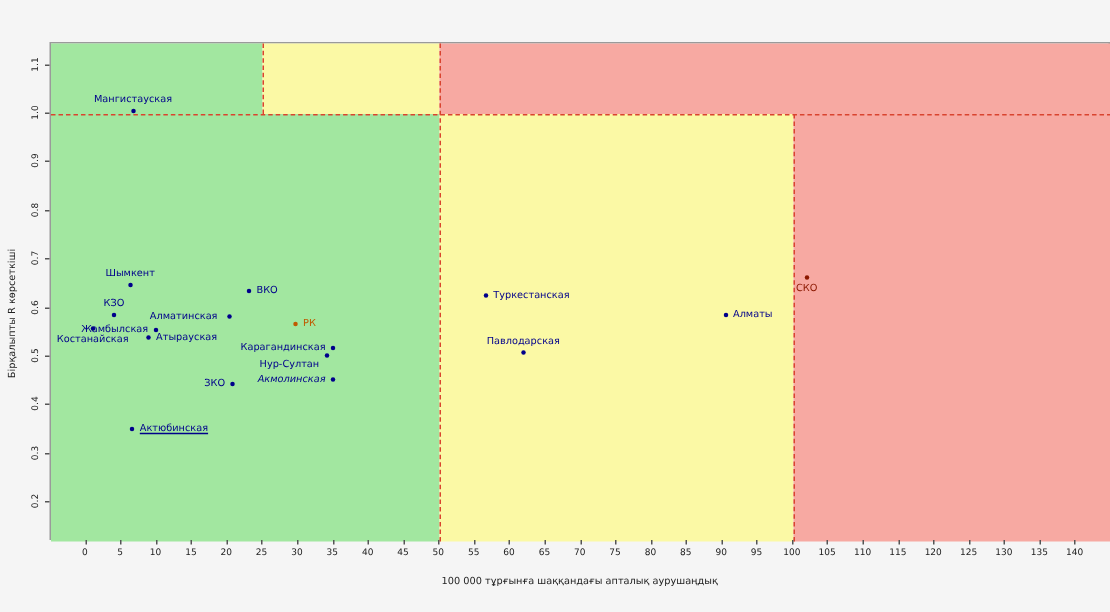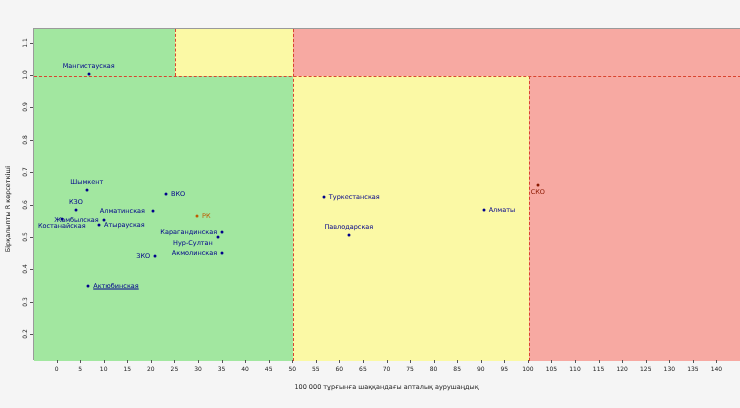--- a/index.html
+++ b/index.html
@@ -54,21 +54,21 @@
       <div class="pt-label" style="color: rgb(0, 0, 139); left: 27.8087px; top: 194.131px; transform: translate(-50%, 0px);">Костанайская</div>
       <div class="pt" style="left: 65.044px; top: 195.961px; background: rgb(0, 0, 139);"></div>
       <div class="pt-label" style="color: rgb(0, 0, 139); left: 70.044px; top: 195.961px; transform: translate(0px, -50%);">Атырауская</div>
       <div class="pt" style="left: 163.081px; top: 186.892px; background: rgb(192, 90, 0);"></div>
       <div class="pt-label" style="color: rgb(192, 90, 0); left: 168.081px; top: 186.892px; transform: translate(0px, -50%);">РК</div>
       <div class="pt" style="left: 188.062px; top: 203.087px; background: rgb(0, 0, 139);"></div>
       <div class="pt-label" style="color: rgb(0, 0, 139); left: 183.062px; top: 203.087px; transform: translate(-100%, -50%);">Карагандинская</div>
       <div class="pt" style="left: 183.82px; top: 207.945px; background: rgb(0, 0, 139);"></div>
       <div class="pt-label" style="color: rgb(0, 0, 139); left: 178.82px; top: 214px; transform: translate(-100%, -50%); padding-left: 32px;">Нур-Султан</div>
       <div class="pt" style="left: 188.062px; top: 224.14px; background: rgb(0, 0, 139);"></div>
-      <div class="pt-label" style="color: rgb(0, 0, 139); left: 183.062px; top: 224.14px; transform: translate(-100%, -50%);">Акмолинская</div>
+      <div class="pt-label" style="color: rgb(0, 0, 139); left: 183.062px; top: 224.14px; transform: translate(-100%, -50%); font-style: italic;">Акмолинская</div>
       <div class="pt" style="left: 121.133px; top: 227.056px; background: rgb(0, 0, 139);"></div>
       <div class="pt-label" style="color: rgb(0, 0, 139); left: 116.133px; top: 227.056px; transform: translate(-100%, -50%);">ЗКО</div>
       <div class="pt" style="left: 54.2033px; top: 256.855px; background: rgb(0, 0, 139);"></div>
       <div class="pt-label" style="color: rgb(0, 0, 139); left: 59.2033px; top: 256.855px; transform: translate(0px, -50%); text-decoration: underline;">Актюбинская</div>
       <div class="pt" style="left: 289.87px; top: 168.105px; background: rgb(0, 0, 139);"></div>
       <div class="pt-label" style="color: rgb(0, 0, 139); left: 294.87px; top: 168.105px; transform: translate(0px, -50%);">Туркестанская</div>
       <div class="pt" style="left: 314.851px; top: 206.002px; background: rgb(0, 0, 139);"></div>
       <div class="pt-label" style="color: rgb(0, 0, 139); left: 314.851px; top: 202.002px; transform: translate(-50%, -100%);">Павлодарская</div>
       <div class="pt" style="left: 449.652px; top: 181.061px; background: rgb(0, 0, 139);"></div>
       <div class="pt-label" style="color: rgb(0, 0, 139); left: 454.652px; top: 181.061px; transform: translate(0px, -50%);">Алматы</div>

